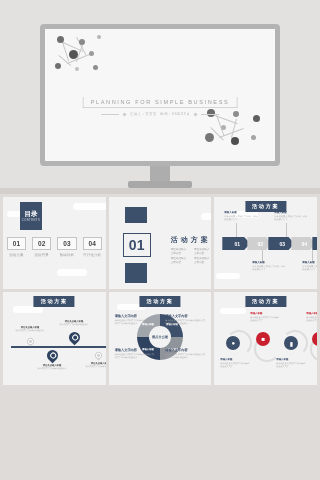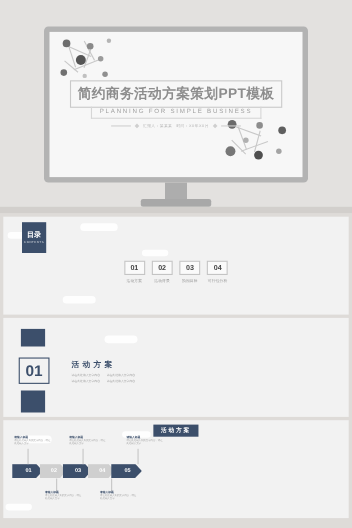--- a/index.html
+++ b/index.html
@@ -56,21 +56,21 @@
   .meta .mtxt{font-size:3.4px;color:#b4b4b4;letter-spacing:.4px;}
 
   
   .mol{position:absolute;}
   .mol span{position:absolute;border-radius:50%;}
   .mol i{position:absolute;background:#c8c8c8;height:1px;transform-origin:0 0;display:block;}
 
   
   .grid{
     position:absolute;left:0;top:194px;width:320px;height:286px;
-    display:grid;grid-template-columns:1fr;grid-template-rows:repeat(3,1fr);
+    display:grid;grid-template-columns:1fr 1fr 1fr;grid-template-rows:repeat(3,1fr);
     gap:3px;padding:3px 3px 0 3px;box-sizing:border-box;
     background:#dedbd8;
   }
   .slide{position:relative;background:#f2f2f2;overflow:hidden;}
 
   .cloud{position:absolute;background:#fff;border-radius:20px;opacity:.92;}
   .cloud:before,.cloud:after{content:"";position:absolute;background:#fff;border-radius:50%;}
 
   .banner{
     position:absolute;left:50%;top:4px;transform:translateX(-50%);
@@ -188,23 +188,20 @@
           <i style="left:6px;top:20px;width:18px;transform:rotate(45deg);"></i>
           <span style="left:2px;top:2px;width:8px;height:8px;background:#6b6b6b;"></span>
           <span style="left:28px;top:4px;width:6px;height:6px;background:#8d8d8d;"></span>
           <span style="left:48px;top:8px;width:7px;height:7px;background:#5f5f5f;"></span>
           <span style="left:16px;top:18px;width:5px;height:5px;background:#b0b0b0;"></span>
           <span style="left:0px;top:26px;width:9px;height:9px;background:#777;"></span>
           <span style="left:26px;top:30px;width:8px;height:8px;background:#4f4f4f;"></span>
           <span style="left:46px;top:28px;width:5px;height:5px;background:#a4a4a4;"></span>
         </div>
 
-        <div class="ttl-box">
-          <div class="t">简约商务活动方案策划PPT模板</div>
-        </div>
         <div class="sub-box">
           <div class="s">PLANNING FOR SIMPLE BUSINESS</div>
         </div>
         <div class="meta">
           <span class="ln"></span>
           <span class="dt"></span>
           <span class="mtxt">汇报人：某某某　时间：XX年XX月</span>
           <span class="dt"></span>
           <span class="ln"></span>
         </div>

